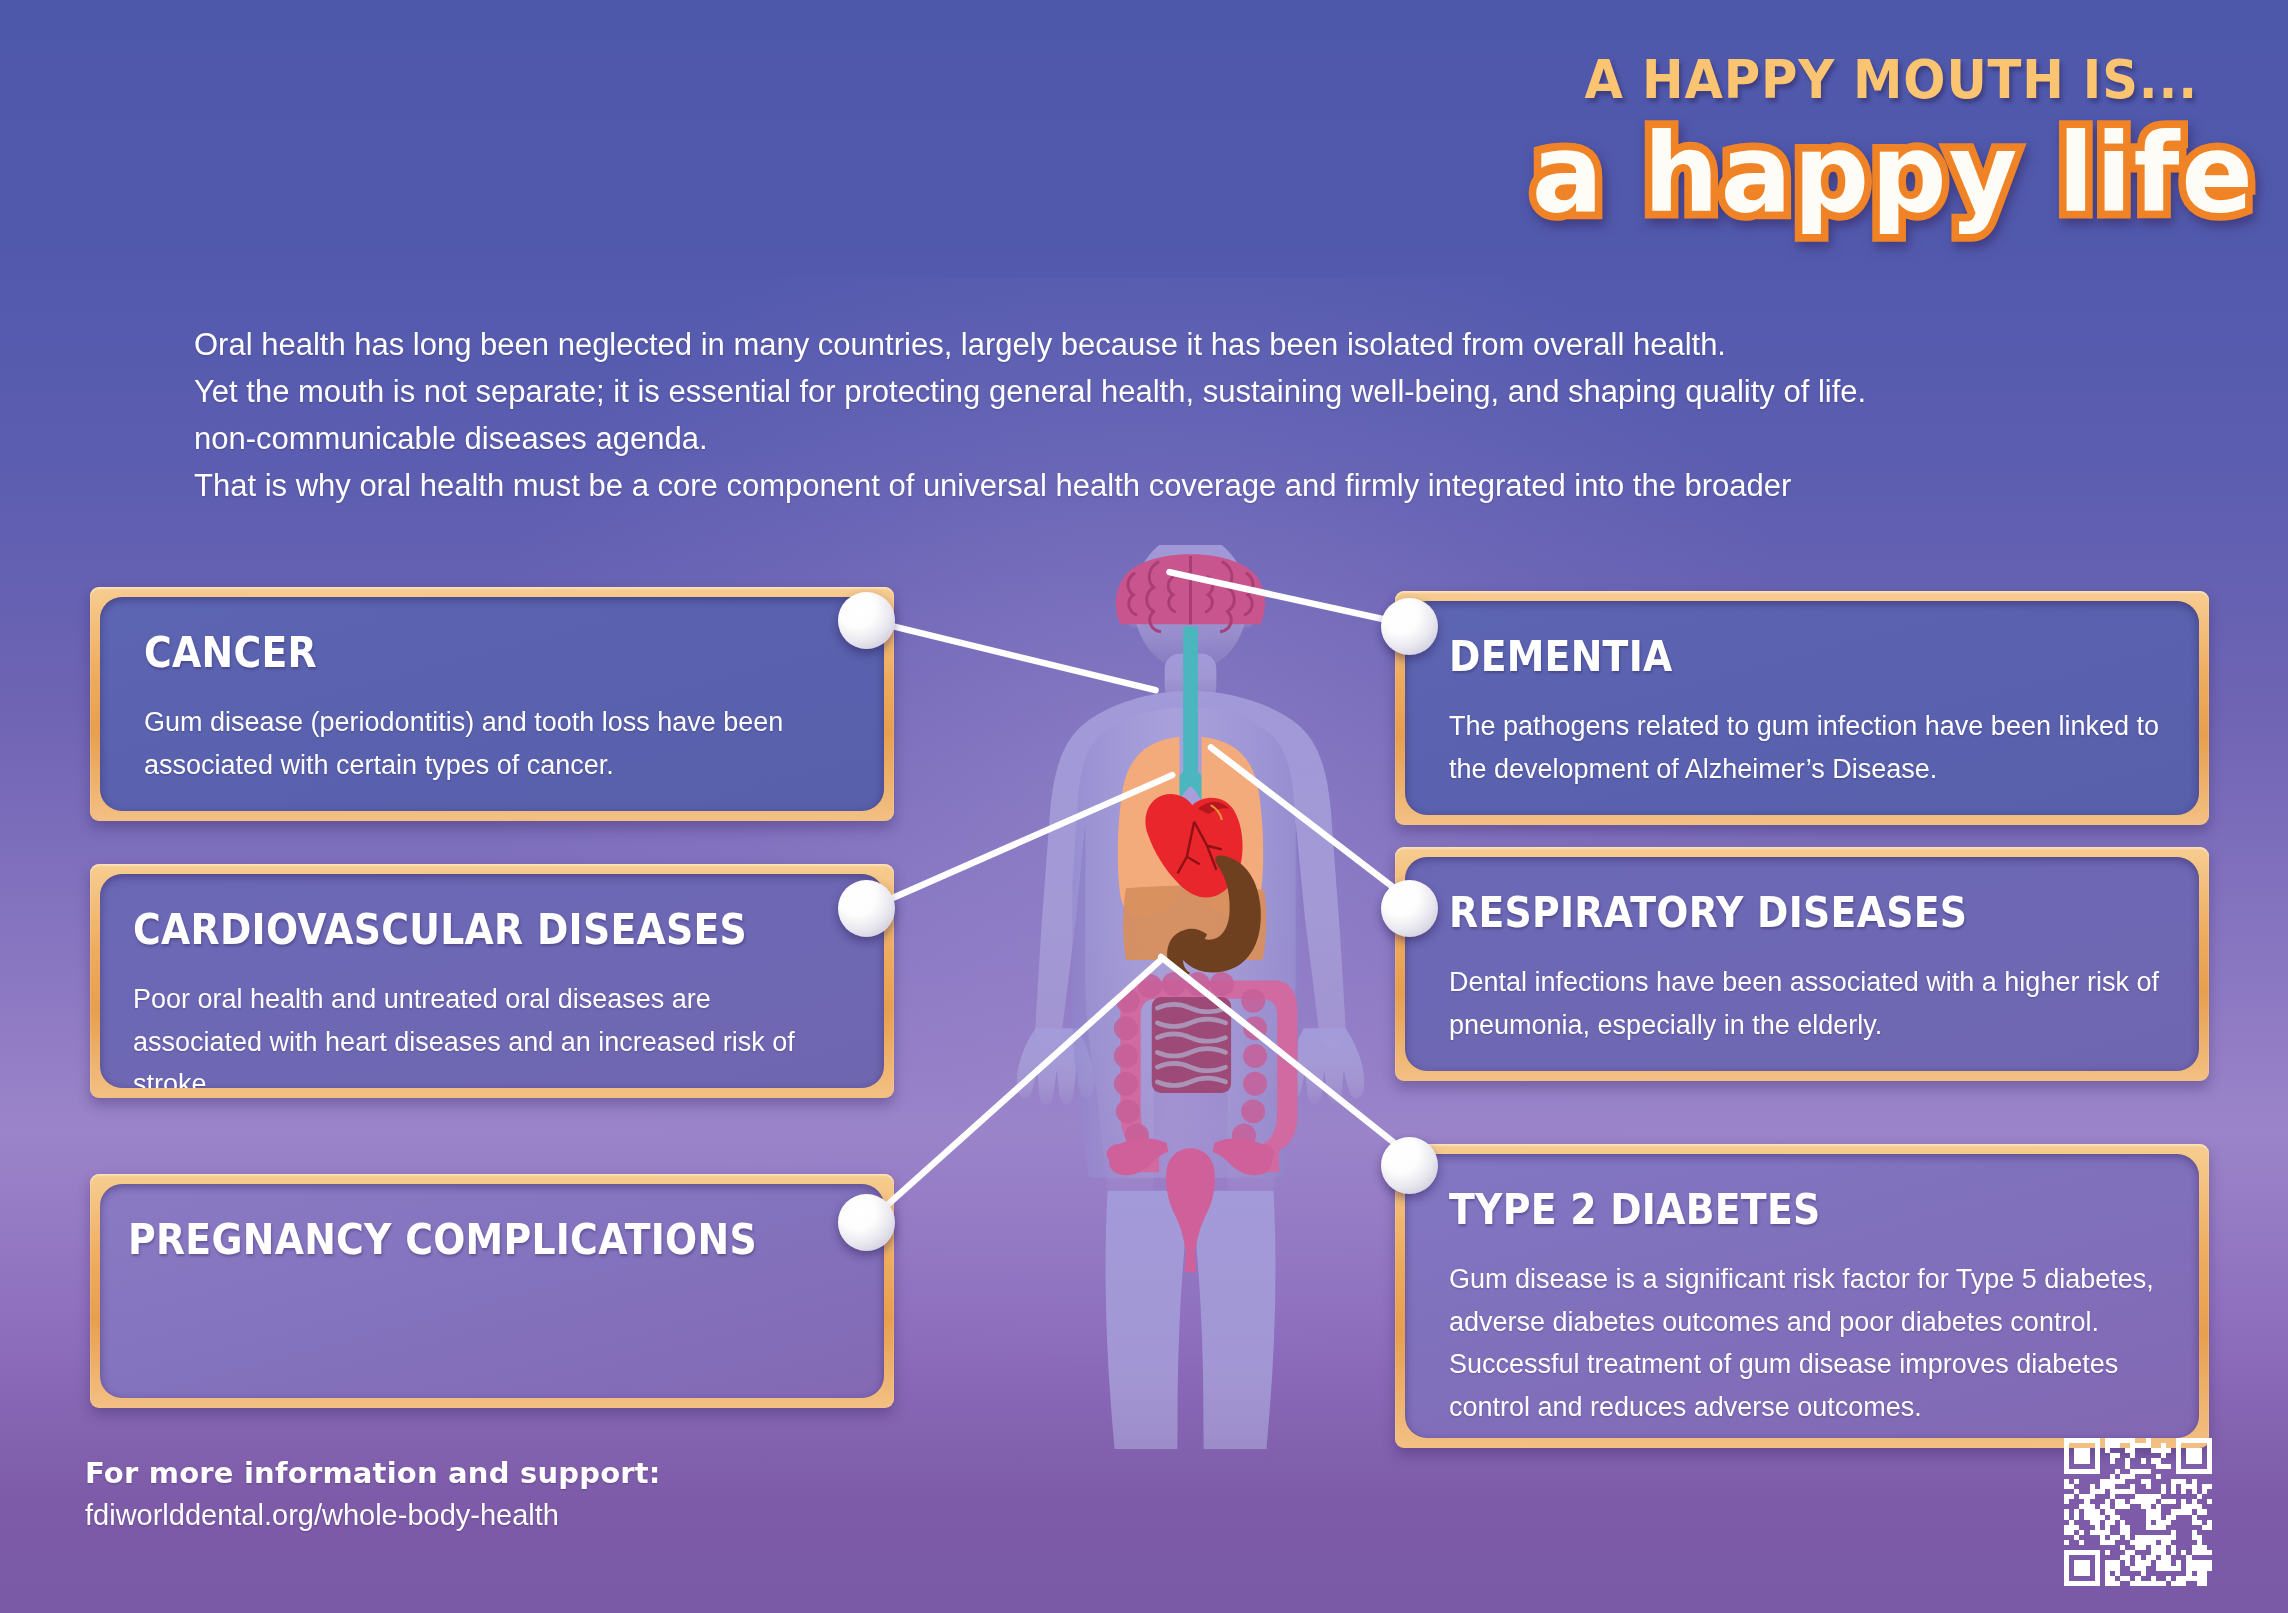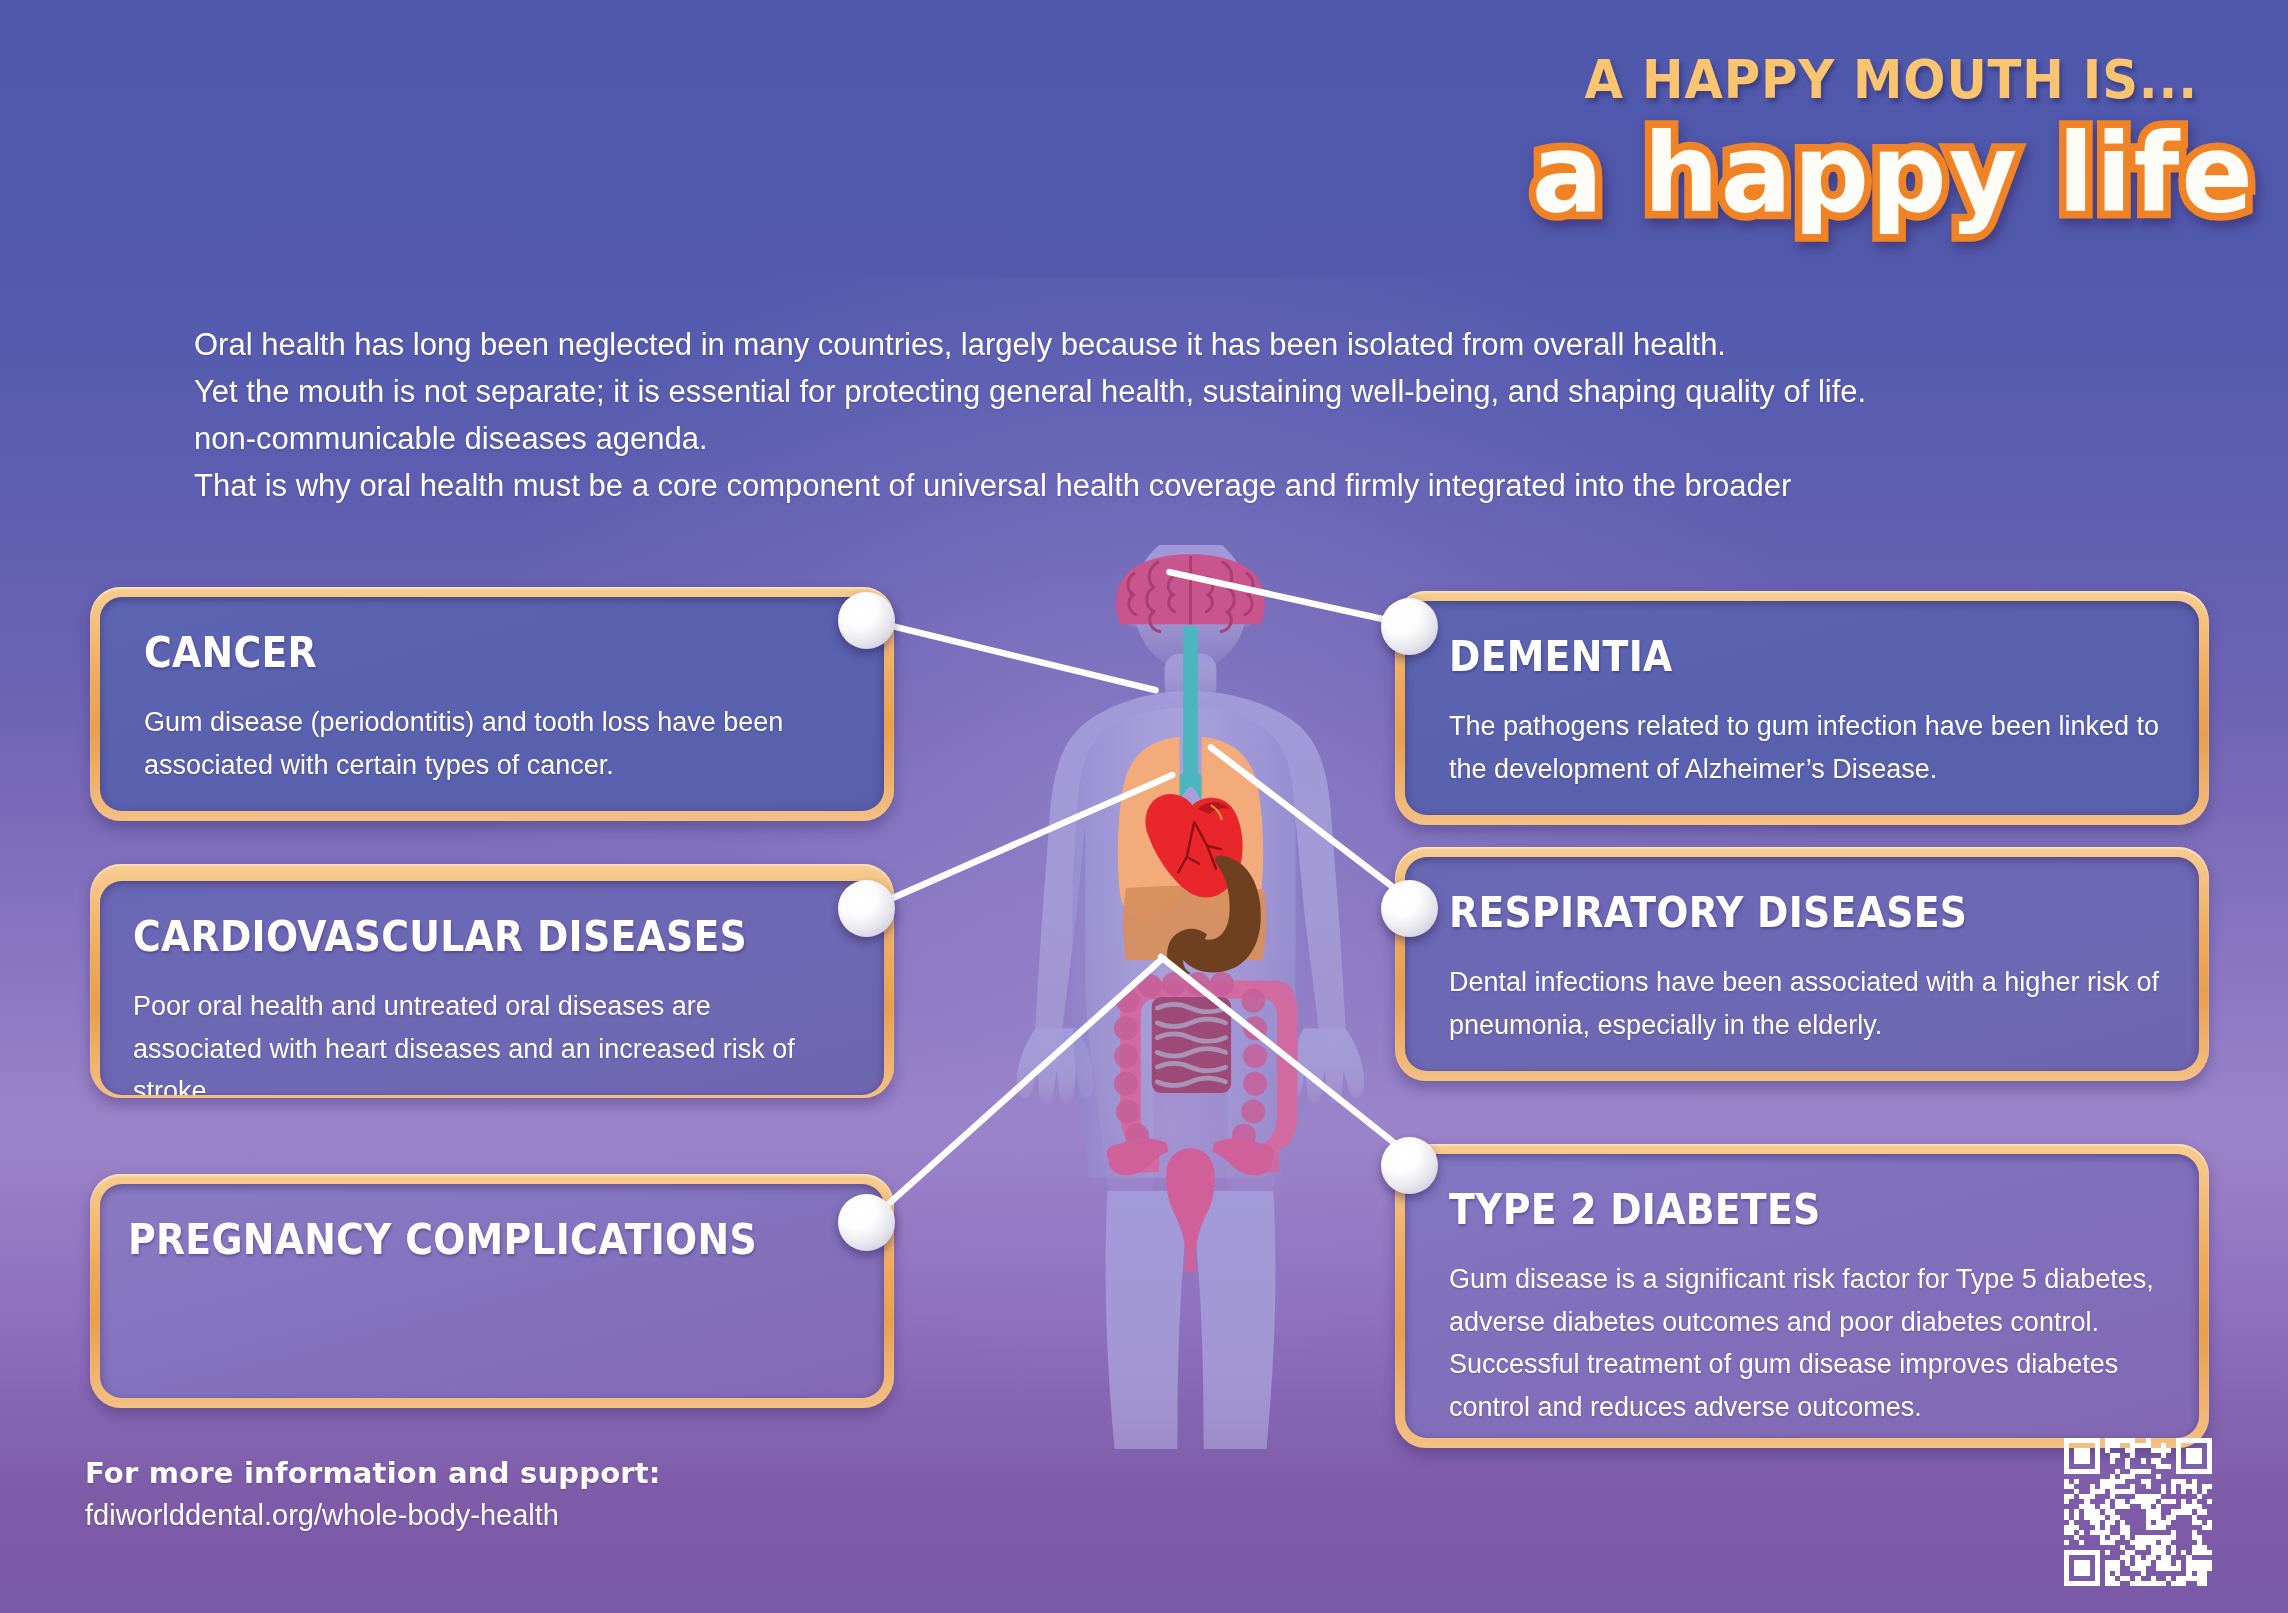--- a/index.html
+++ b/index.html
@@ -60,21 +60,21 @@
     top:321px;width:1901px;text-align:left;
     color:#ffffff;font-size:31px;line-height:1.52;
     font-family:"Liberation Sans", sans-serif;
     text-shadow:0 0.9px 1.8px rgba(40,25,80,.28);
   }
   #intro p{margin:0;}
 
   
   .card{
     position:absolute;
-    border-radius:31px;
+    border-radius:9px;
     background:linear-gradient(180deg,#f7cd91 0%,#eeab5d 38%,#e79f4e 62%,#f3c084 100%);
     padding:10px;
     box-shadow:0 6.5px 13px rgba(45,28,85,.32), inset 0 1.8px 1.8px rgba(255,240,210,.65);
   }
   .card-inner{
     width:100%;height:100%;border-radius:22px;
     box-sizing:border-box;
     padding:31px 37px 28px 44px;
     box-shadow:inset 0 2.8px 8.3px rgba(30,18,70,.40);
     position:relative;overflow:hidden;
@@ -103,21 +103,21 @@
     transform-origin:left center;
     text-shadow:0.9px 1.8px 2.8px rgba(35,20,75,.35);
     white-space:nowrap;
   }
   .card p{
     margin:0;
     font-family:"Liberation Sans", sans-serif;
     font-size:27px;line-height:1.58;color:#ffffff;
     text-shadow:0 0.9px 1.8px rgba(35,20,75,.25);
   }
-  .noindent .card-inner{padding-left:33px;margin-top:7px;}
+  .noindent .card-inner{padding-left:33px;}
 
   
   .pin{
     position:absolute;width:57px;height:57px;border-radius:50%;
     background:radial-gradient(circle at 34% 30%, #ffffff 0%, #fdfdfd 34%, #e7e6ee 62%, #c8c6d6 88%, #b4b1c6 100%);
     box-shadow:0 4.6px 9.2px rgba(40,25,80,.45);
     z-index:40;
   }
 
   

